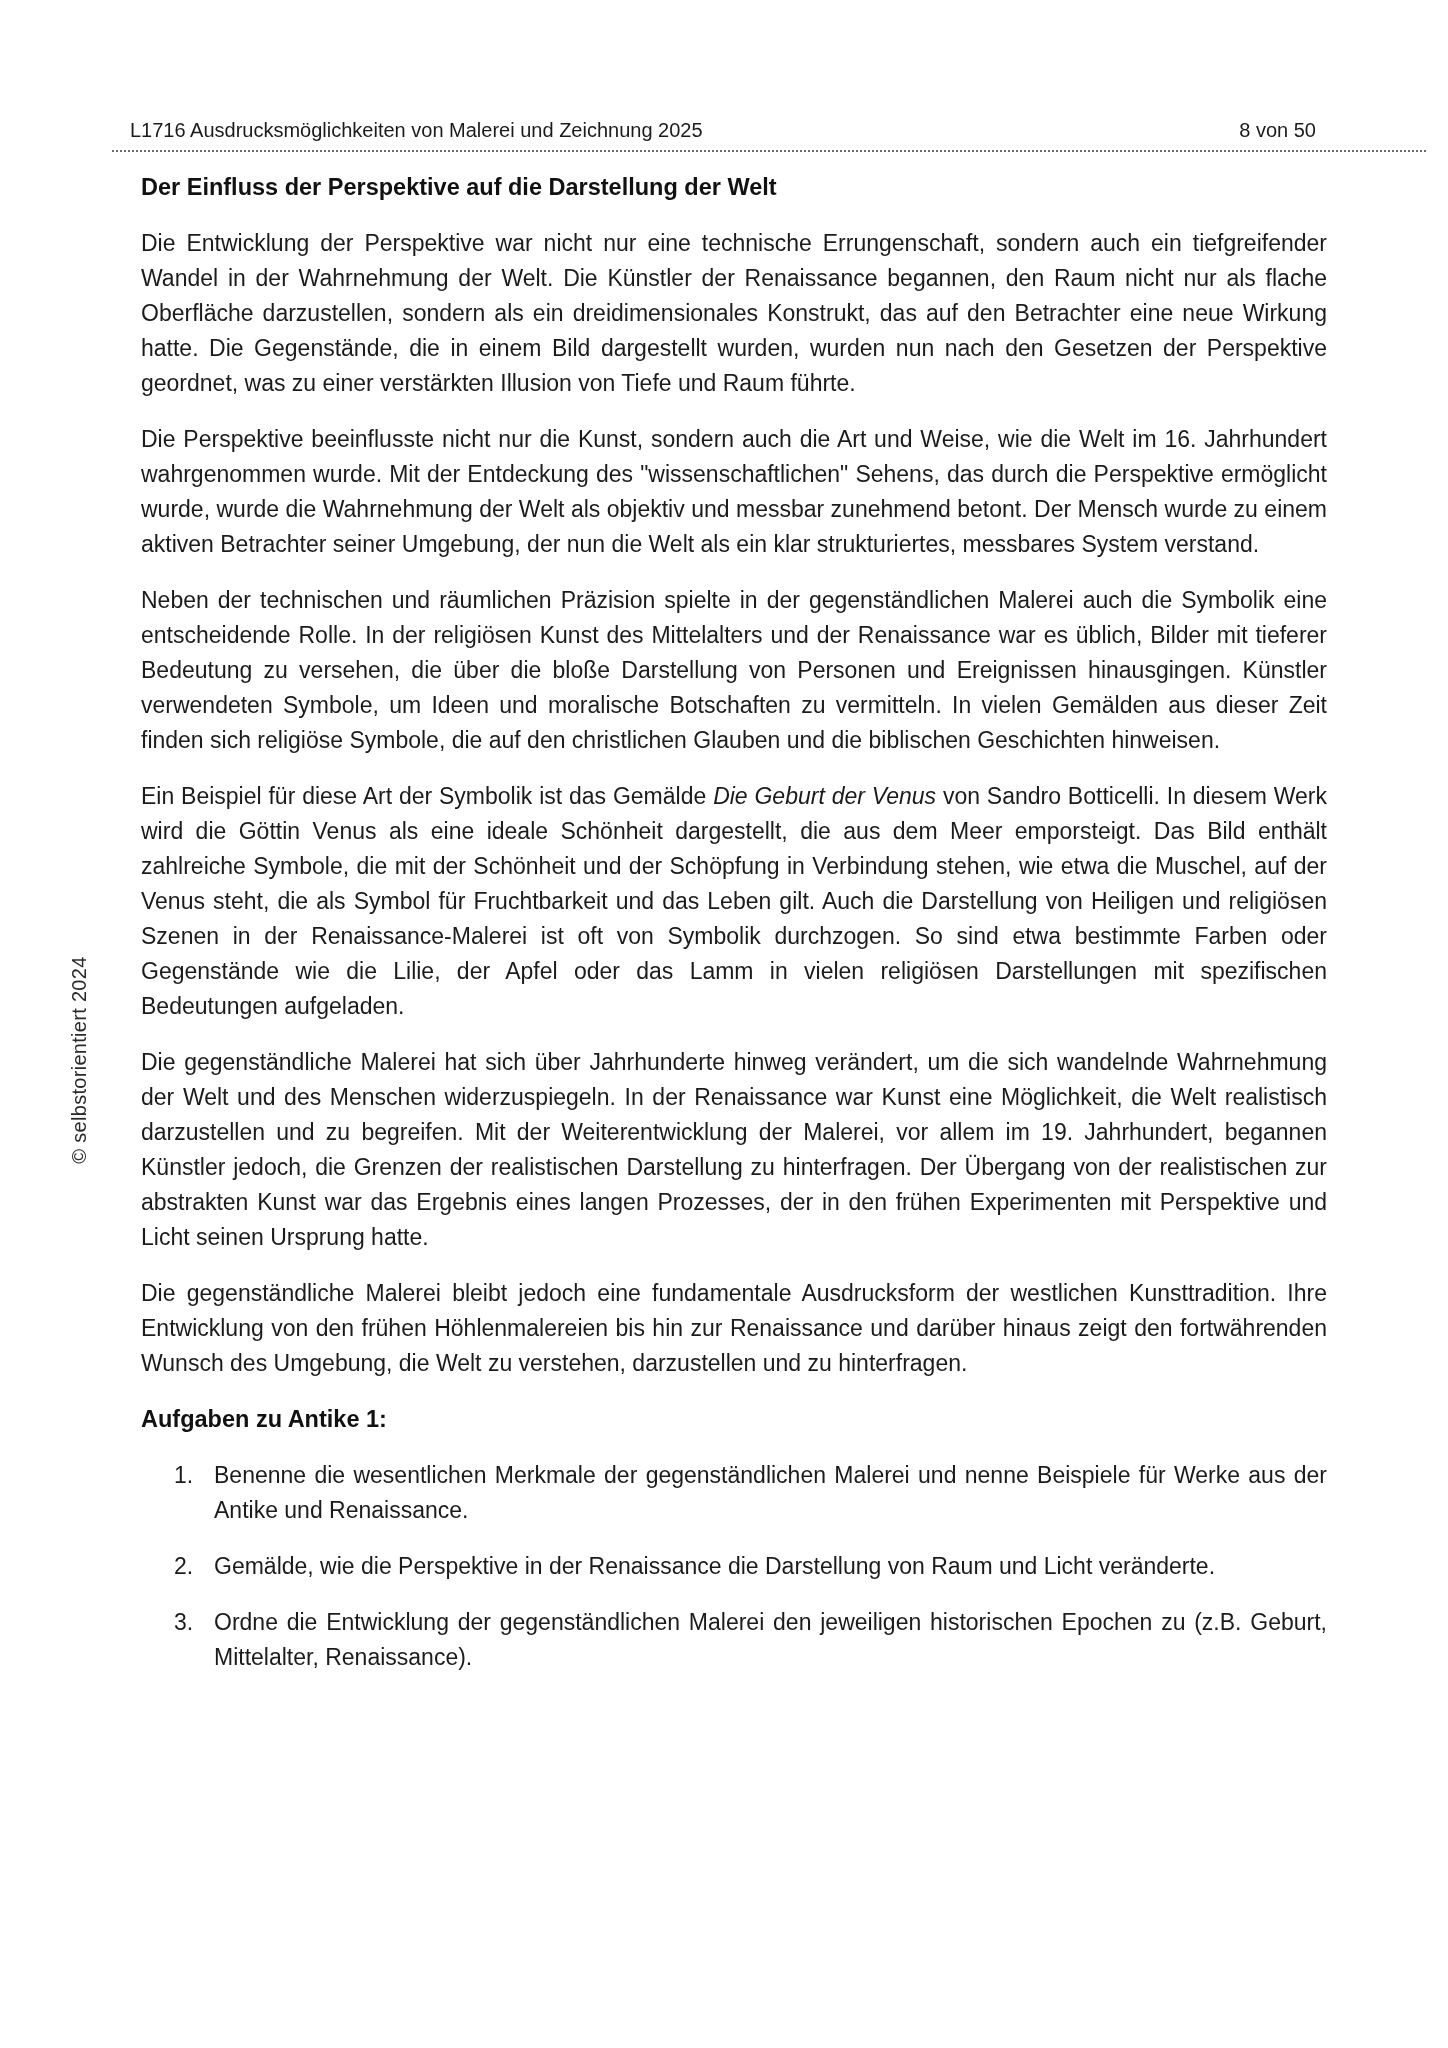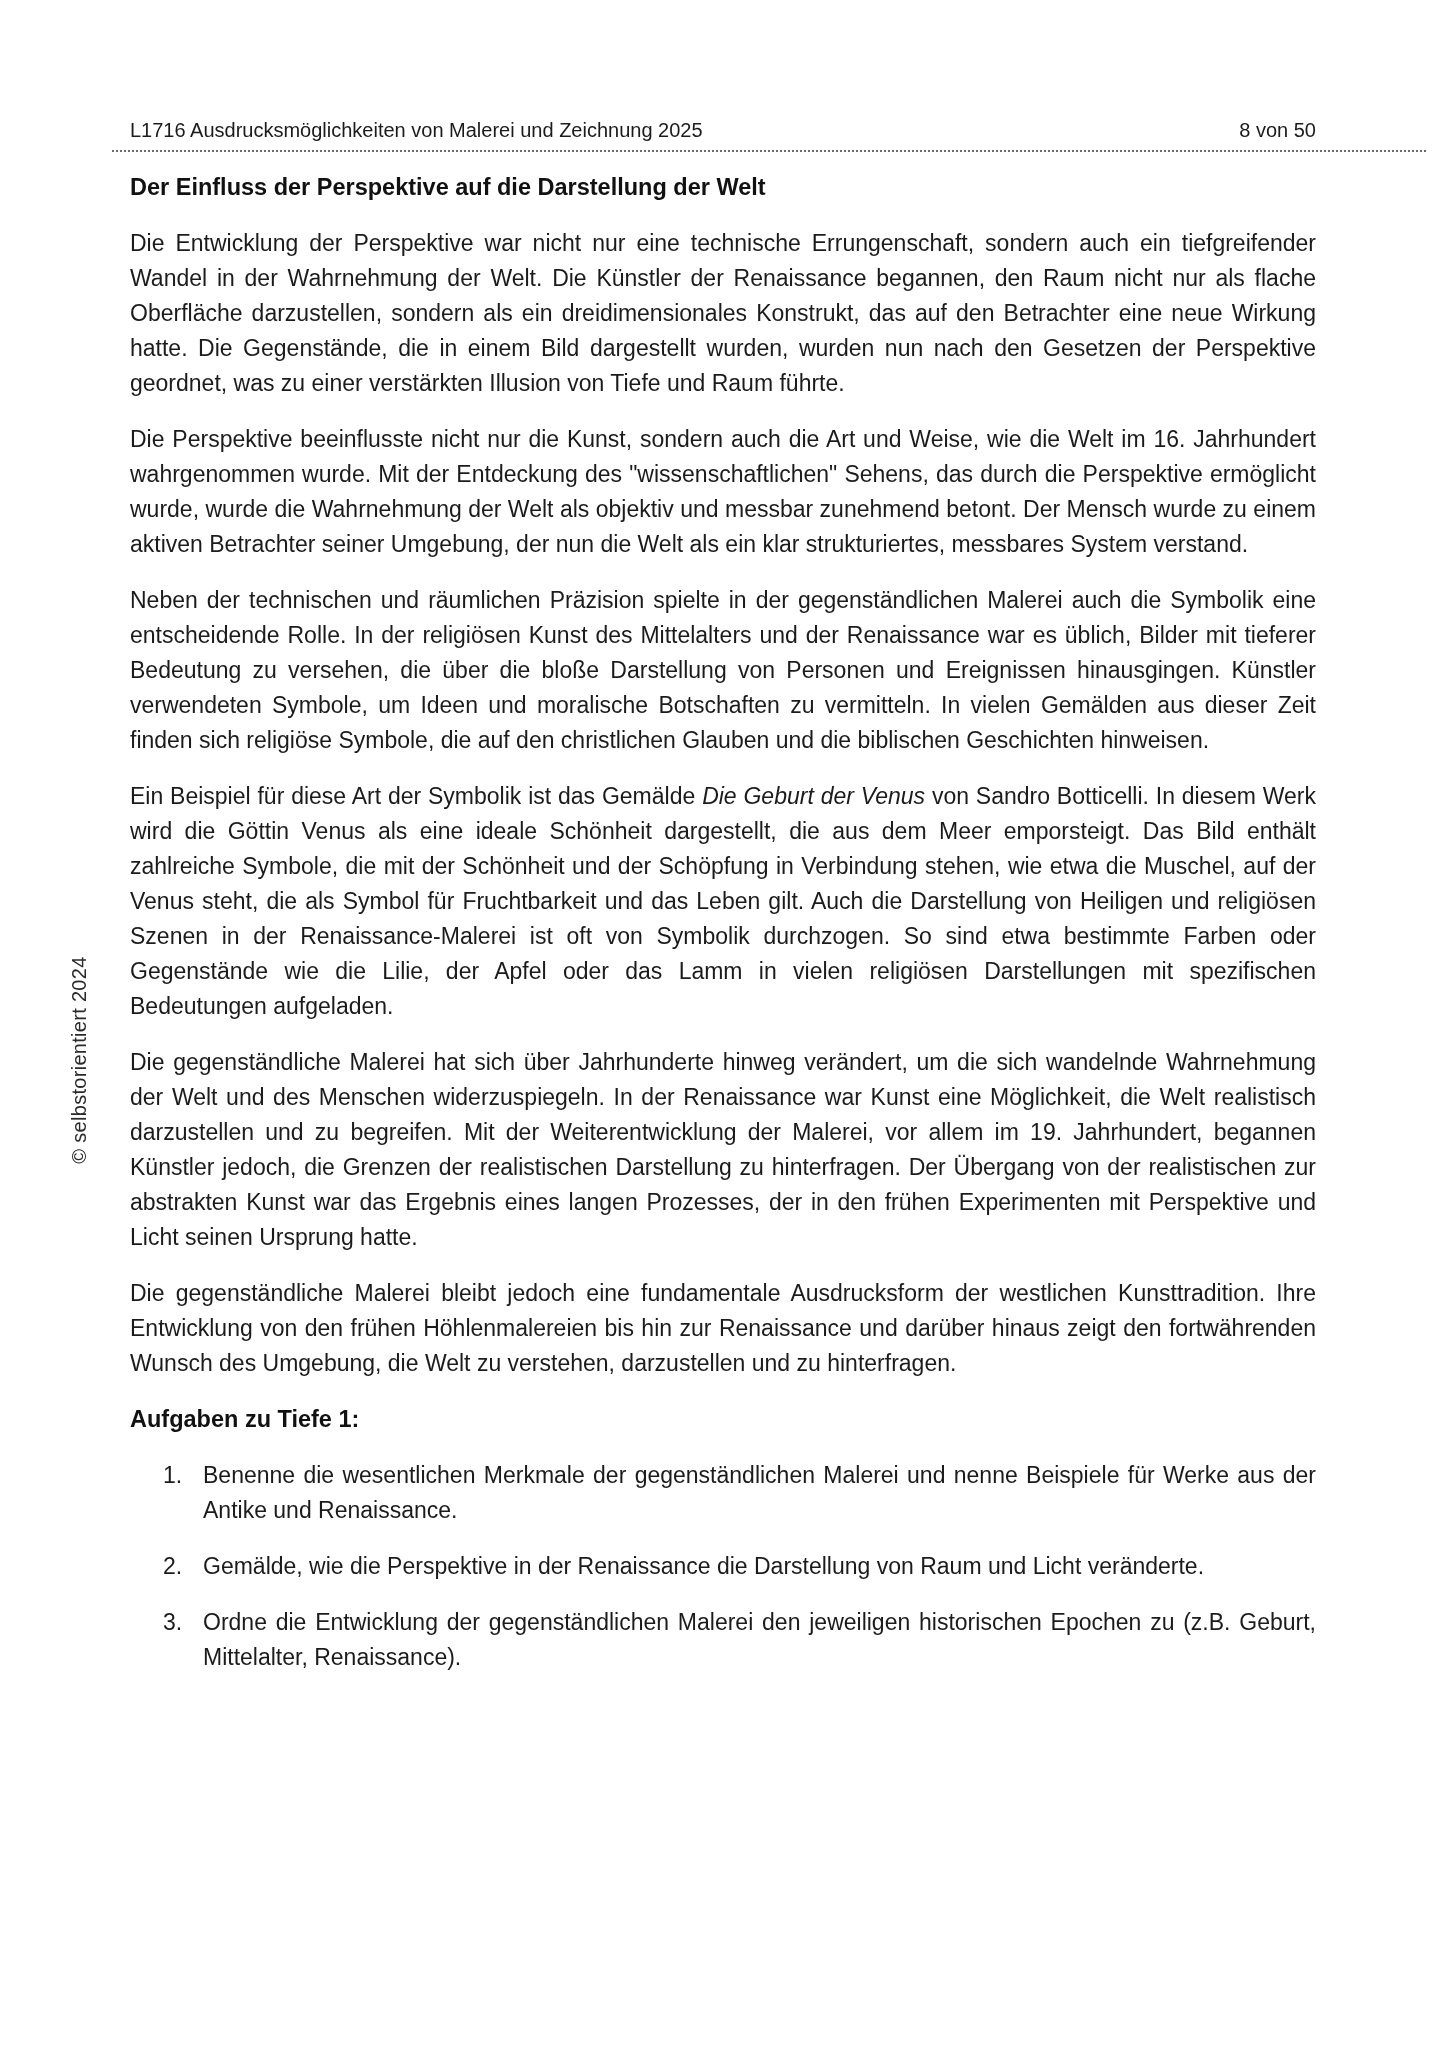--- a/index.html
+++ b/index.html
@@ -42,21 +42,21 @@
     transform-origin: center center;
     white-space: nowrap;
     font-size: 20px;
     color: #2a2a2a;
     letter-spacing: 0.3px;
   }
   
   .content {
     position: absolute;
     top: 170px;
-    left: 130px;
+    left: 141px;
     width: 1186px;
     font-size: 23px;
     line-height: 35px;
   }
   .content h2 {
     font-size: 23.5px;
     line-height: 35px;
     font-weight: bold;
     margin: 0 0 21px 0;
     color: #111111;
@@ -108,21 +108,21 @@
 
     <p>Neben der technischen und räumlichen Präzision spielte in der gegenständlichen Malerei auch die Symbolik eine entscheidende Rolle. In der religiösen Kunst des Mittelalters und der Renaissance war es üblich, Bilder mit tieferer Bedeutung zu versehen, die über die bloße Darstellung von Personen und Ereignissen hinausgingen. Künstler verwendeten Symbole, um Ideen und moralische Botschaften zu vermitteln. In vielen Gemälden aus dieser Zeit finden sich religiöse Symbole, die auf den christlichen Glauben und die biblischen Geschichten hinweisen.</p>
 
     <p><span>Ein Beispiel für diese Art der Symbolik ist das Gemälde </span><span class="italic">Die Geburt der Venus</span><span> von Sandro Botticelli. In diesem Werk wird die Göttin Venus als eine ideale Schönheit dargestellt, die aus dem Meer emporsteigt. Das Bild enthält zahlreiche Symbole, die mit der Schönheit und der Schöpfung in Verbindung stehen, wie etwa die Muschel, auf der Venus steht, die als Symbol für Fruchtbarkeit und das Leben gilt. Auch die Darstellung von Heiligen und religiösen Szenen in der Renaissance-Malerei ist oft von Symbolik durchzogen. So sind etwa bestimmte Farben oder Gegenstände wie die Lilie, der Apfel oder das Lamm in vielen religiösen Darstellungen mit spezifischen Bedeutungen aufgeladen.</span></p>
 
 
     <p>Die gegenständliche Malerei hat sich über Jahrhunderte hinweg verändert, um die sich wandelnde Wahrnehmung der Welt und des Menschen widerzuspiegeln. In der Renaissance war Kunst eine Möglichkeit, die Welt realistisch darzustellen und zu begreifen. Mit der Weiterentwicklung der Malerei, vor allem im 19. Jahrhundert, begannen Künstler jedoch, die Grenzen der realistischen Darstellung zu hinterfragen. Der Übergang von der realistischen zur abstrakten Kunst war das Ergebnis eines langen Prozesses, der in den frühen Experimenten mit Perspektive und Licht seinen Ursprung hatte.</p>
 
     <p>Die gegenständliche Malerei bleibt jedoch eine fundamentale Ausdrucksform der westlichen Kunsttradition. Ihre Entwicklung von den frühen Höhlenmalereien bis hin zur Renaissance und darüber hinaus zeigt den fortwährenden Wunsch des Umgebung, die Welt zu verstehen, darzustellen und zu hinterfragen.</p>
 
-    <h2>Aufgaben zu Tiefe 1:</h2>
+    <h2>Aufgaben zu Antike 1:</h2>
 
     <ol class="tasks">
       <li>
         <span class="task-number">1.</span>
         <span class="task-text">Benenne die wesentlichen Merkmale der gegenständlichen Malerei und nenne Beispiele für Werke aus der Antike und Renaissance.</span>
       </li>
       <li>
         <span class="task-number">2.</span>
         <span class="task-text">Gemälde, wie die Perspektive in der Renaissance die Darstellung von Raum und Licht veränderte.</span>
       </li>

